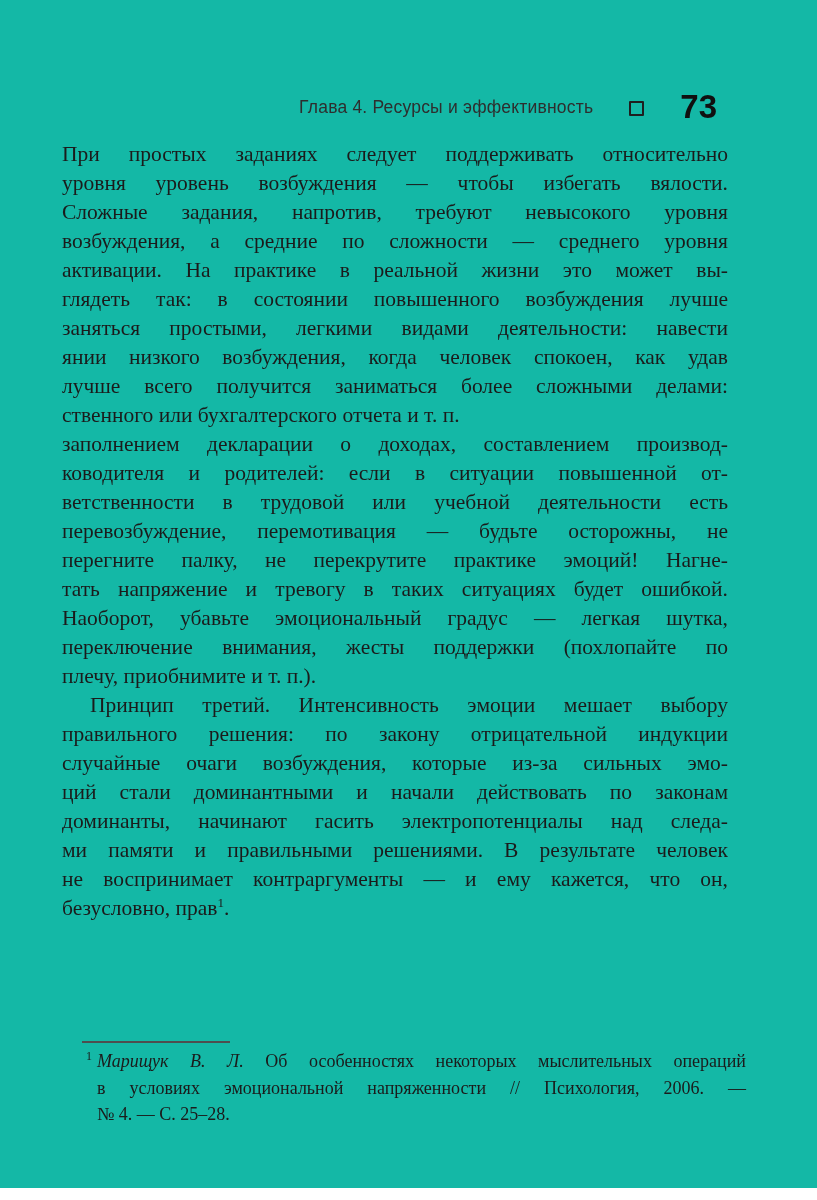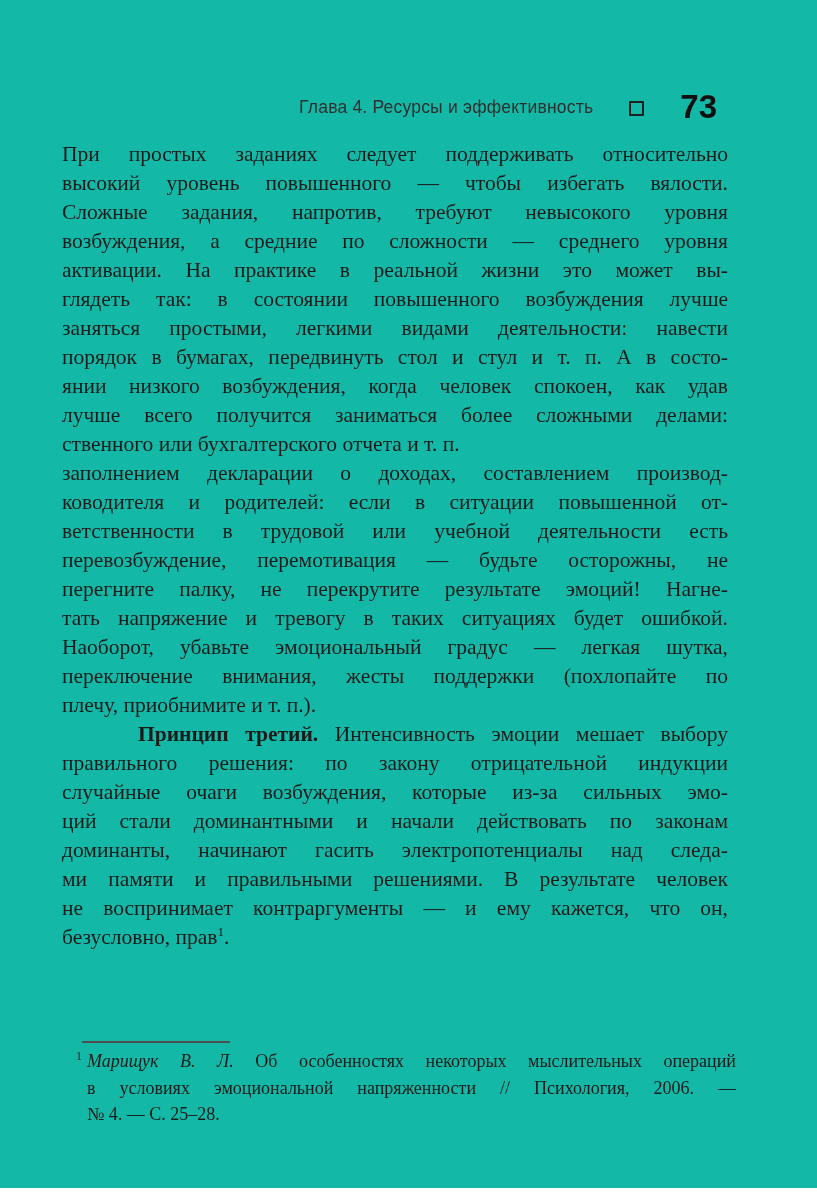--- a/index.html
+++ b/index.html
@@ -55,40 +55,40 @@
     font-size: 21.5px;
     line-height: 29px;
   }
   .para { margin: 0; }
   .line {
     text-align: justify;
     text-align-last: justify;
   }
   .line.first { text-indent: 28px; }
   .line.last  { text-align-last: left; }
-  .bold { font-weight: bold; margin-left: 48px; }
+  .bold { font-weight: normal; }
   .sup {
     font-size: 13px;
     line-height: 0;
     vertical-align: super;
   }
 
   
   .footnote-rule {
     position: absolute;
     top: 1041px;
     left: 82px;
     width: 148px;
     height: 0;
     border-top: 2px solid #4e4e4e;
   }
   .footnote {
     position: absolute;
     top: 1048px;
-    left: 87px;
+    left: 97px;
     width: 649px;
     font-size: 18px;
     line-height: 26.5px;
   }
   .footnote .line { text-align: justify; text-align-last: justify; }
   .footnote .line.last { text-align-last: left; }
   .fn-marker {
     font-size: 12px;
     line-height: 0;
     vertical-align: super;
@@ -105,38 +105,37 @@
   <div class="running-head">
     <span class="chapter-title">Глава 4. Ресурсы и эффективность</span>
     <span class="chapter-marker"></span>
     <span class="page-number">73</span>
   </div>
 
   <div class="body-text">
 
     <div class="para">
       <div class="line">При простых заданиях следует поддерживать относительно</div>
-      <div class="line">высокий уровень повышенного — чтобы избегать вялости.</div>
+      <div class="line">уровня уровень возбуждения — чтобы избегать вялости.</div>
       <div class="line">Сложные задания, напротив, требуют невысокого уровня</div>
       <div class="line">возбуждения, а средние по сложности — среднего уровня</div>
       <div class="line">активации. На практике в реальной жизни это может вы-</div>
       <div class="line">глядеть так: в состоянии повышенного возбуждения лучше</div>
       <div class="line">заняться простыми, легкими видами деятельности: навести</div>
-      <div class="line">порядок в бумагах, передвинуть стол и стул и т. п. А в состо-</div>
       <div class="line">янии низкого возбуждения, когда человек спокоен, как удав</div>
       <div class="line">лучше всего получится заниматься более сложными делами:</div>
       <div class="line last">ственного или бухгалтерского отчета и т. п.</div>
       <div class="line">заполнением декларации о доходах, составлением производ-</div>
     </div>
 
     <div class="para">
       <div class="line">ководителя и родителей: если в ситуации повышенной от-</div>
       <div class="line">ветственности в трудовой или учебной деятельности есть</div>
       <div class="line">перевозбуждение, перемотивация — будьте осторожны, не</div>
-      <div class="line">перегните палку, не перекрутите результате эмоций! Нагне-</div>
+      <div class="line">перегните палку, не перекрутите практике эмоций! Нагне-</div>
       <div class="line">тать напряжение и тревогу в таких ситуациях будет ошибкой.</div>
       <div class="line">Наоборот, убавьте эмоциональный градус — легкая шутка,</div>
       <div class="line">переключение внимания, жесты поддержки (похлопайте по</div>
       <div class="line last">плечу, приобнимите и т. п.).</div>
     </div>
 
     <div class="para">
       <div class="line first"><span class="bold">Принцип третий.</span> <span>Интенсивность эмоции мешает выбору</span></div>
       <div class="line">правильного решения: по закону отрицательной индукции</div>
       <div class="line">случайные очаги возбуждения, которые из-за сильных эмо-</div>

